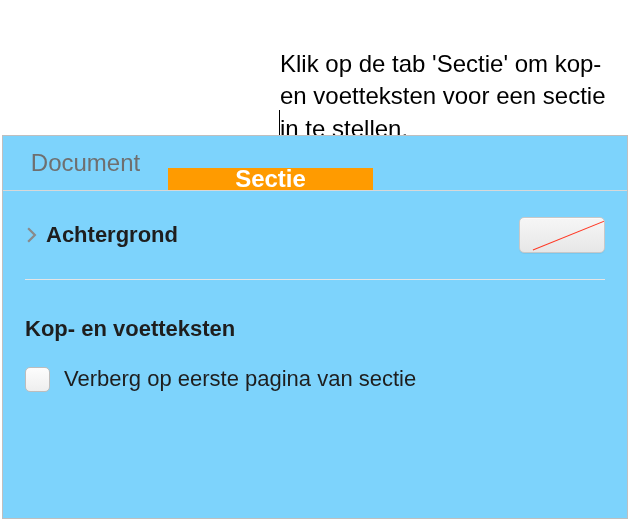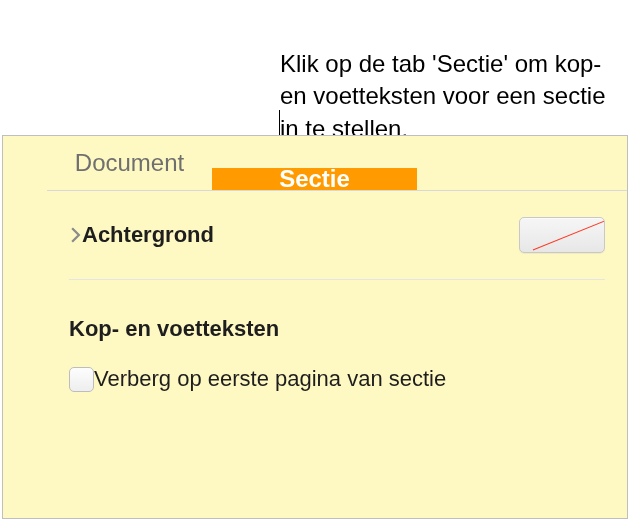--- a/index.html
+++ b/index.html
@@ -32,23 +32,22 @@
     background: #000;
   }
 
   .panel {
     position: absolute;
     top: 135px;
     left: 2px;
     right: 2px;
     bottom: 2px;
     border: 1px solid #bfbfbf;
-    background: #fef9c3;
+    background: #7dd3fc;
     overflow: hidden;
-    padding-left: 44px;
   }
 
   .tabbar {
     display: flex;
     align-items: stretch;
     height: 55px;
     border-bottom: 1px solid #d8d8d8;
   }
   .tab {
     display: flex;
@@ -75,21 +74,21 @@
   .row-achtergrond {
     display: flex;
     align-items: center;
     justify-content: space-between;
     padding: 26px 0;
     border-bottom: 1px solid #e5e5e5;
   }
   .row-achtergrond .left {
     display: flex;
     align-items: center;
-    gap: 0;
+    gap: 8px;
   }
   .disclosure {
     display: inline-flex;
     color: #888;
   }
   .disclosure svg { width: 13px; height: 18px; }
   .row-label {
     font-size: 22px;
     font-weight: 700;
     color: #1e1e1e;
@@ -122,20 +121,21 @@
     font-size: 22px;
     font-weight: 700;
     color: #1e1e1e;
     padding-top: 36px;
     padding-bottom: 16px;
   }
 
   .check-row {
     display: flex;
     align-items: center;
+    gap: 14px;
     padding: 8px 0;
   }
   .checkbox {
     width: 25px;
     height: 25px;
     border-radius: 5px;
     border: 1px solid #bdbdbd;
     background: linear-gradient(#fdfdfd, #eeeeee);
     display: inline-flex;
     align-items: center;

